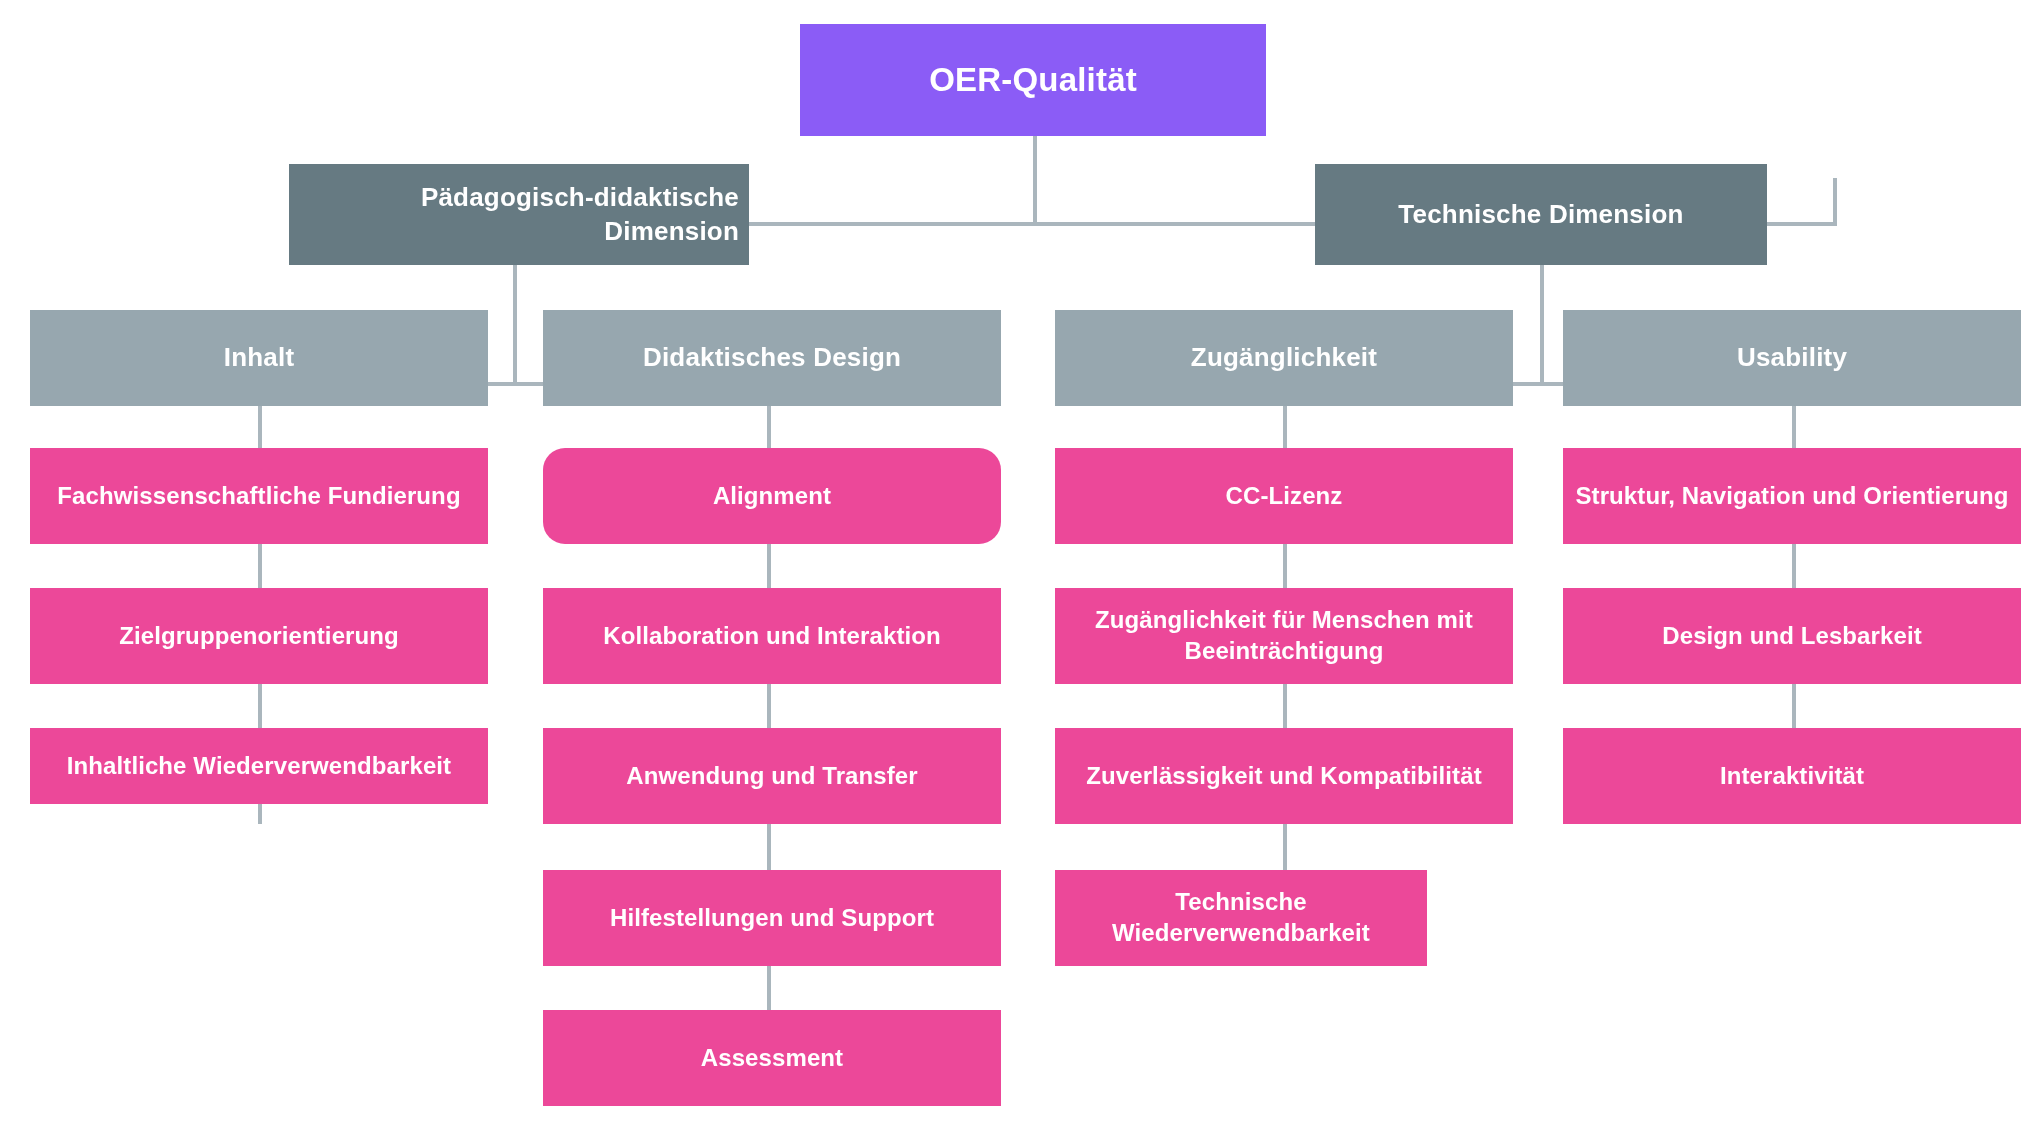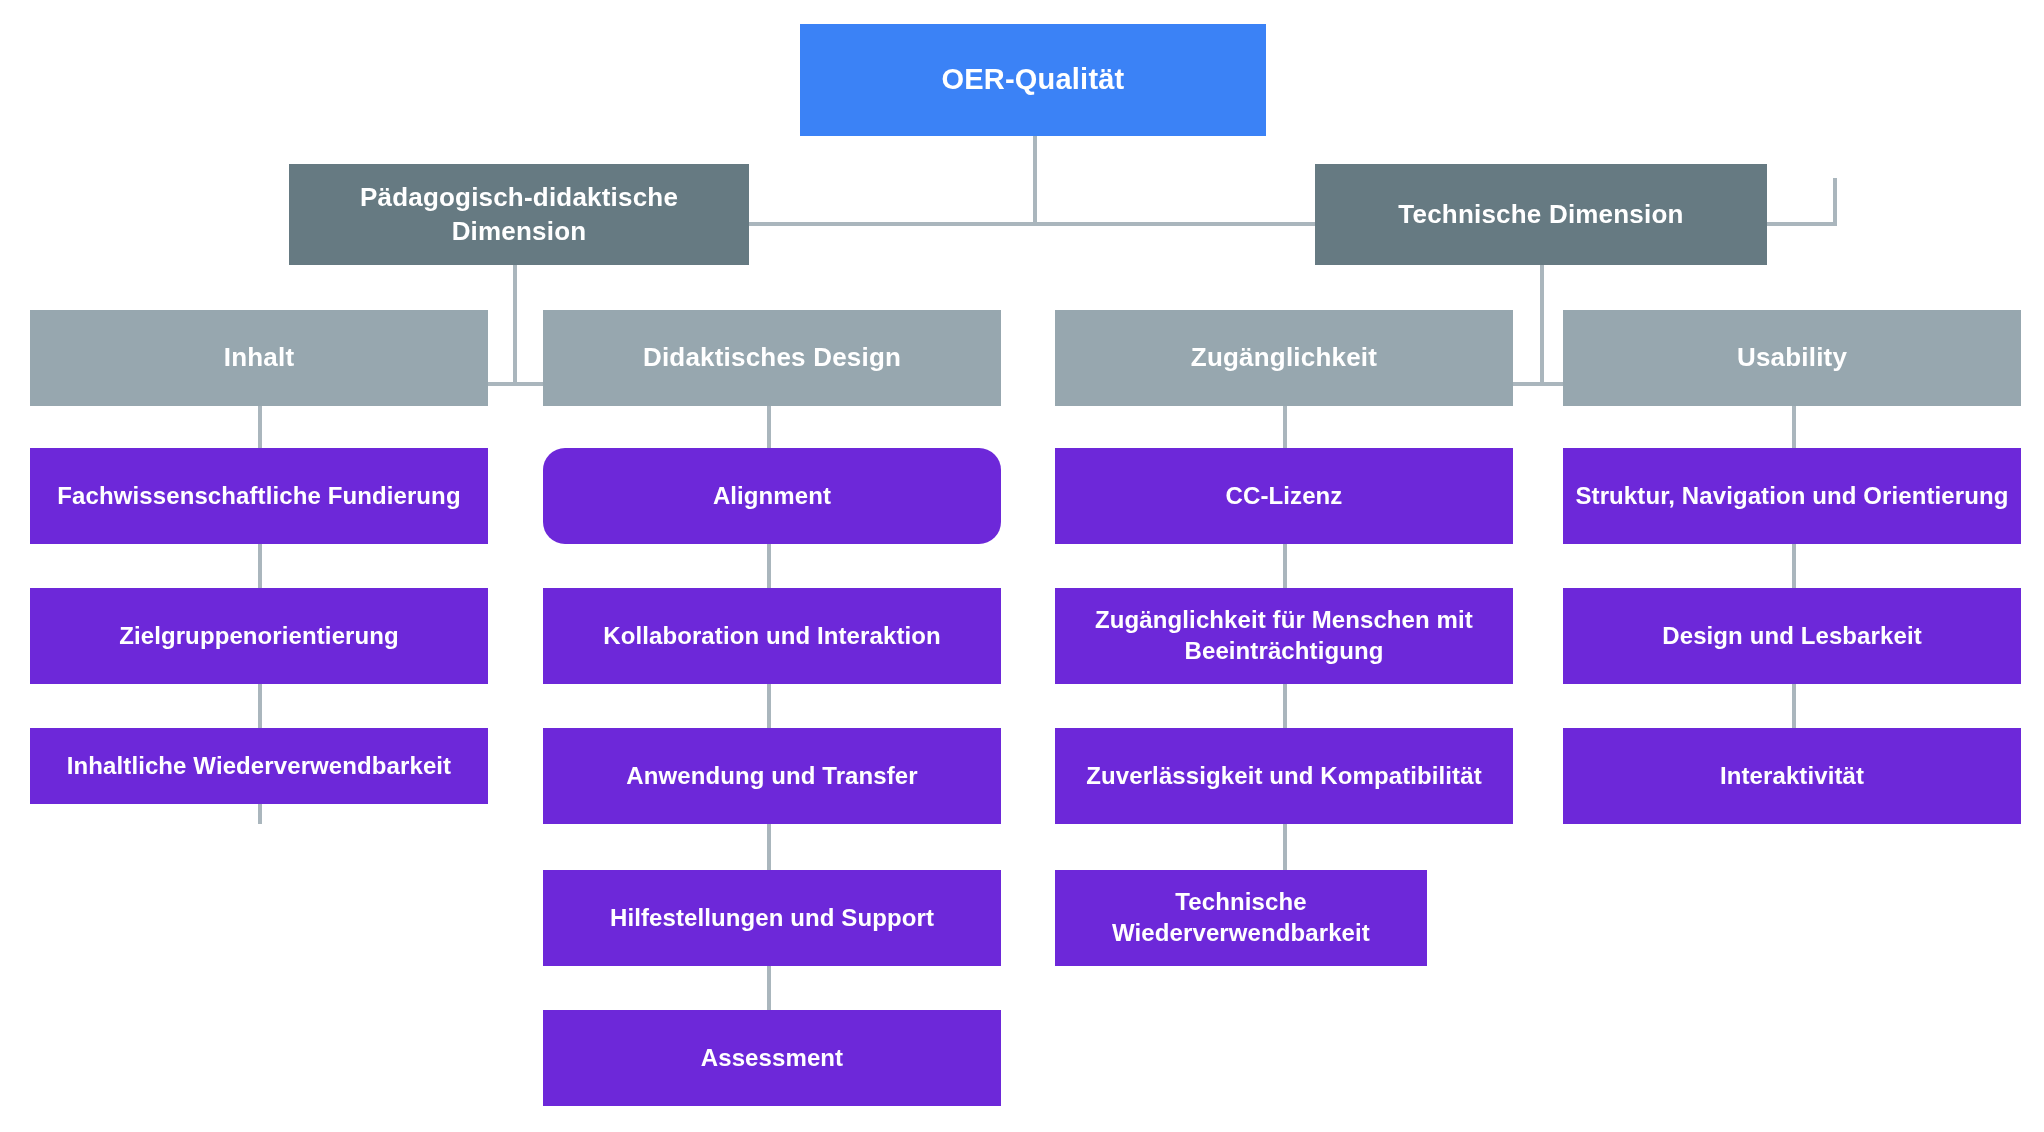--- a/index.html
+++ b/index.html
@@ -25,36 +25,36 @@
     align-items: center;
     justify-content: center;
     text-align: center;
     color: #ffffff;
     font-weight: bold;
     line-height: 1.28;
     padding: 4px 10px;
     z-index: 2;
   }
   .lvl-root {
-    background: #3b82f6;
-    font-size: 29px;
+    background: #8b5cf6;
+    font-size: 33px;
     letter-spacing: 0.2px;
   }
   .lvl-dim {
     background: #667a82;
     font-size: 26px;
     letter-spacing: 0.2px;
   }
   .lvl-cat {
     background: #97a7af;
     font-size: 26px;
     letter-spacing: 0.2px;
   }
   .lvl-leaf {
-    background: #6d28d9;
+    background: #ec4899;
     font-size: 24px;
     letter-spacing: 0.1px;
   }
   .conn {
     position: absolute;
     background: #aab6bd;
     z-index: 1;
   }
   .conn-v { width: 4px; }
   .conn-h { height: 4px; }
@@ -85,21 +85,21 @@
   <div class="conn conn-v" style="left:258px; top:406px; height:418px;"></div>
 
   <div class="conn conn-v" style="left:767px; top:406px; height:700px;"></div>
 
   <div class="conn conn-v" style="left:1283px; top:406px; height:560px;"></div>
 
   <div class="conn conn-v" style="left:1792px; top:406px; height:418px;"></div>
 
   <div class="node lvl-root" style="left:800px; top:24px; width:466px; height:112px;">OER-Qualität</div>
 
-  <div class="node lvl-dim" style="left:289px; top:164px; width:460px; height:101px;">Pädagogisch-didaktische Dimension</div>
+  <div class="node lvl-dim" style="left:289px; top:164px; width:460px; height:101px;text-align:right;">Pädagogisch-didaktische Dimension</div>
   <div class="node lvl-dim" style="left:1315px; top:164px; width:452px; height:101px;">Technische Dimension</div>
 
   <div class="node lvl-cat" style="left:30px; top:310px; width:458px; height:96px;">Inhalt</div>
   <div class="node lvl-cat" style="left:543px; top:310px; width:458px; height:96px;">Didaktisches Design</div>
   <div class="node lvl-cat" style="left:1055px; top:310px; width:458px; height:96px;">Zugänglichkeit</div>
   <div class="node lvl-cat" style="left:1563px; top:310px; width:458px; height:96px;">Usability</div>
 
   <div class="node lvl-leaf" style="left:30px; top:448px; width:458px; height:96px;">Fachwissenschaftliche Fundierung</div>
   <div class="node lvl-leaf" style="left:30px; top:588px; width:458px; height:96px;">Zielgruppenorientierung</div>
   <div class="node lvl-leaf" style="left:30px; top:728px; width:458px; height:76px;">Inhaltliche Wiederverwendbarkeit</div>

